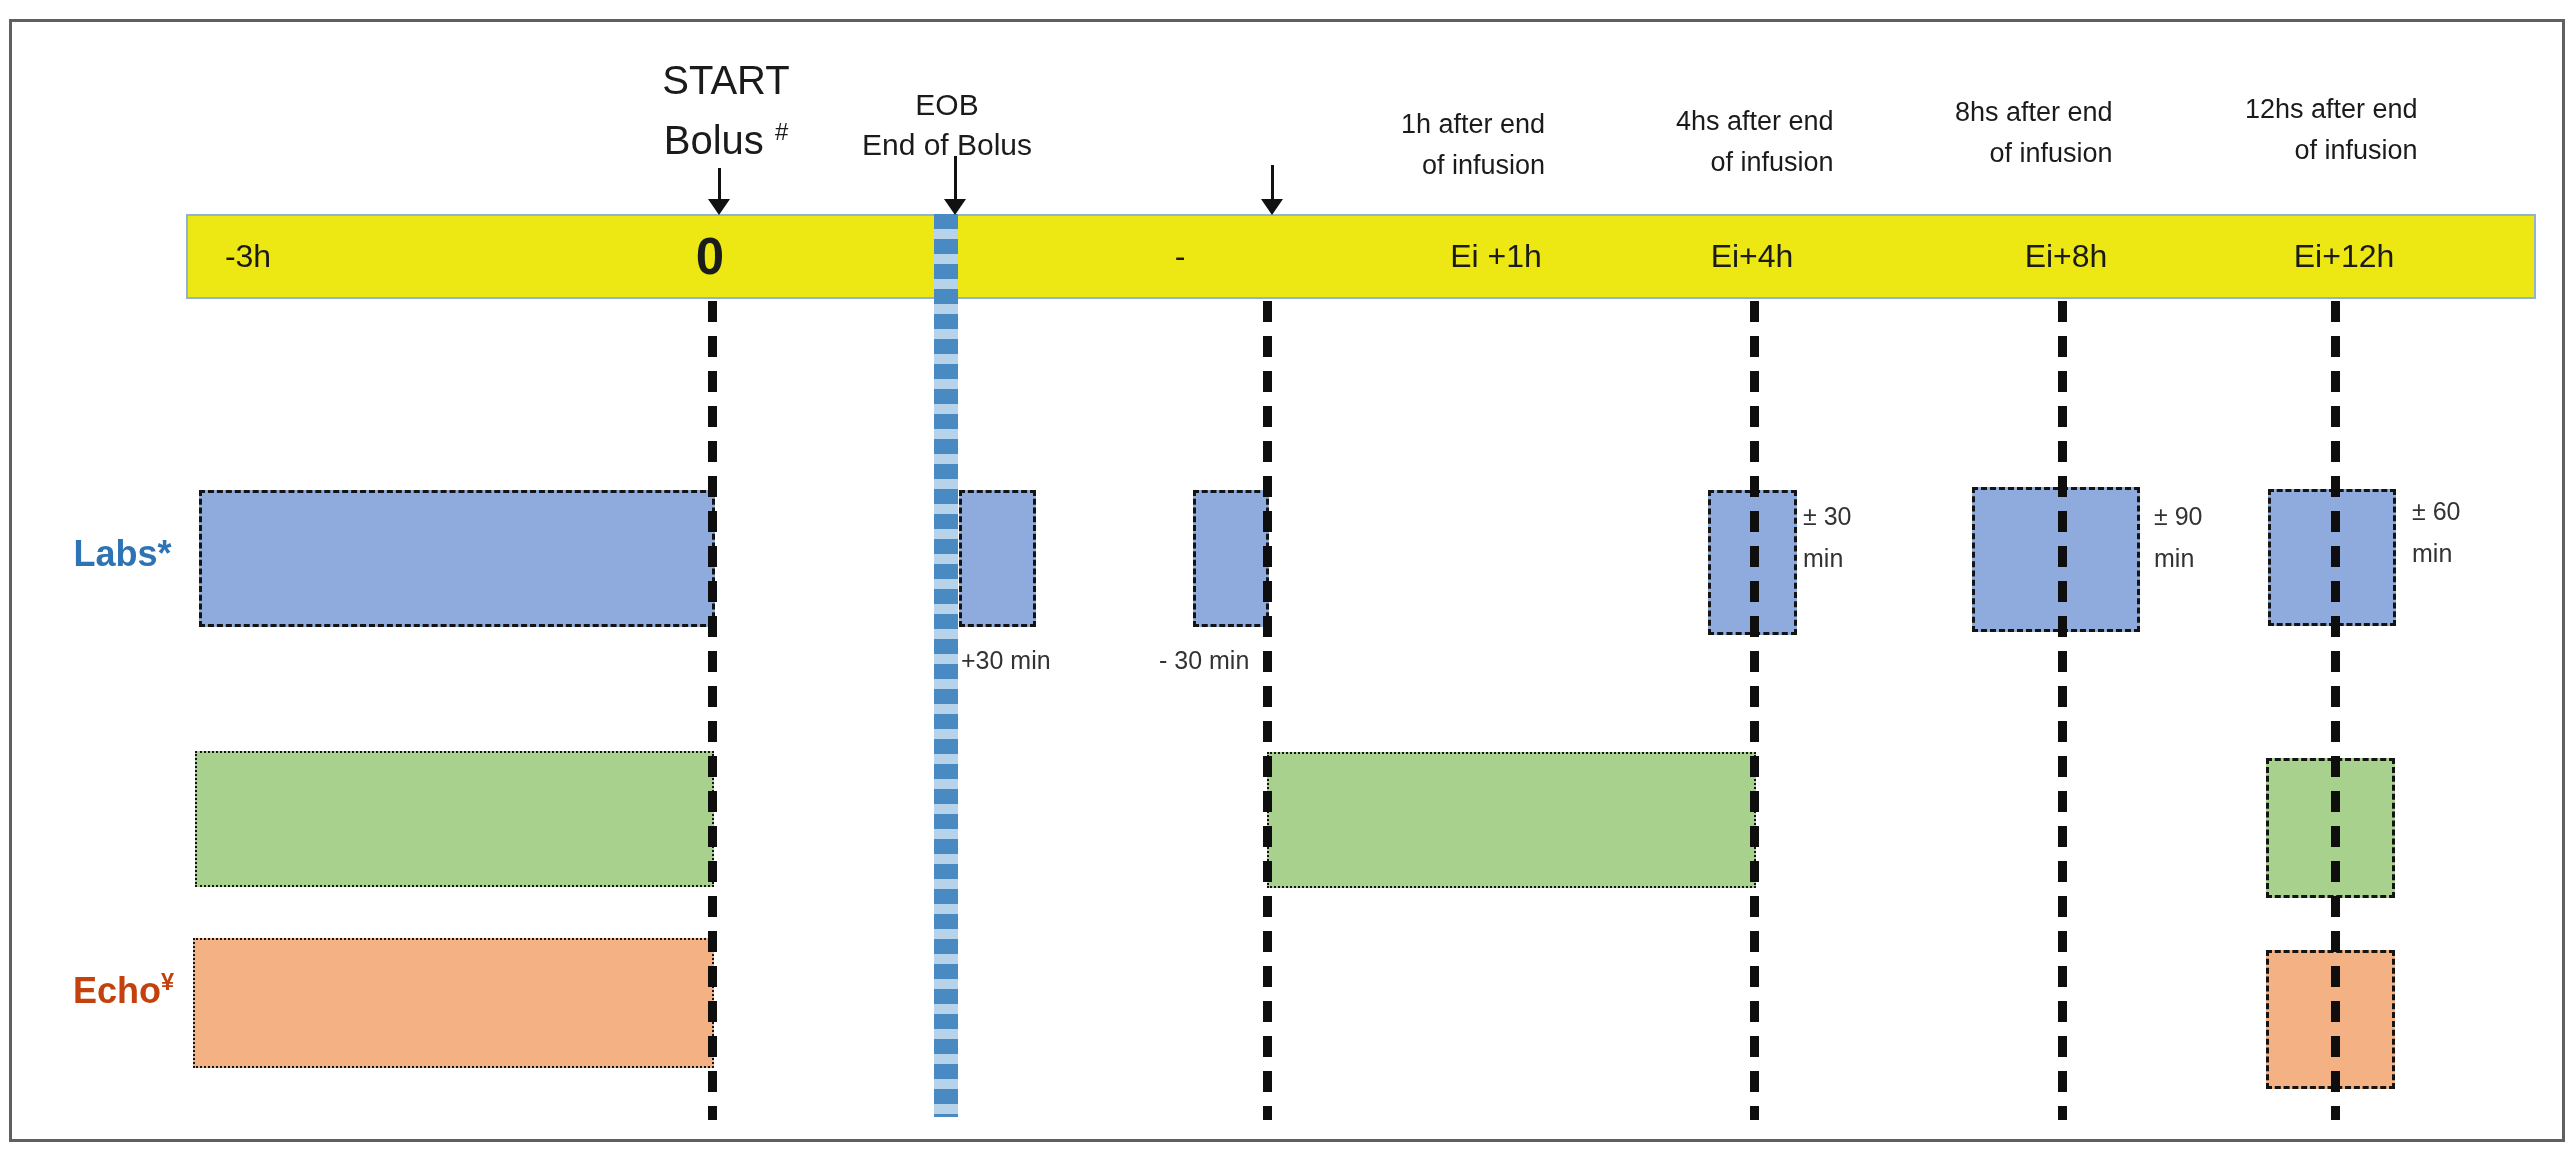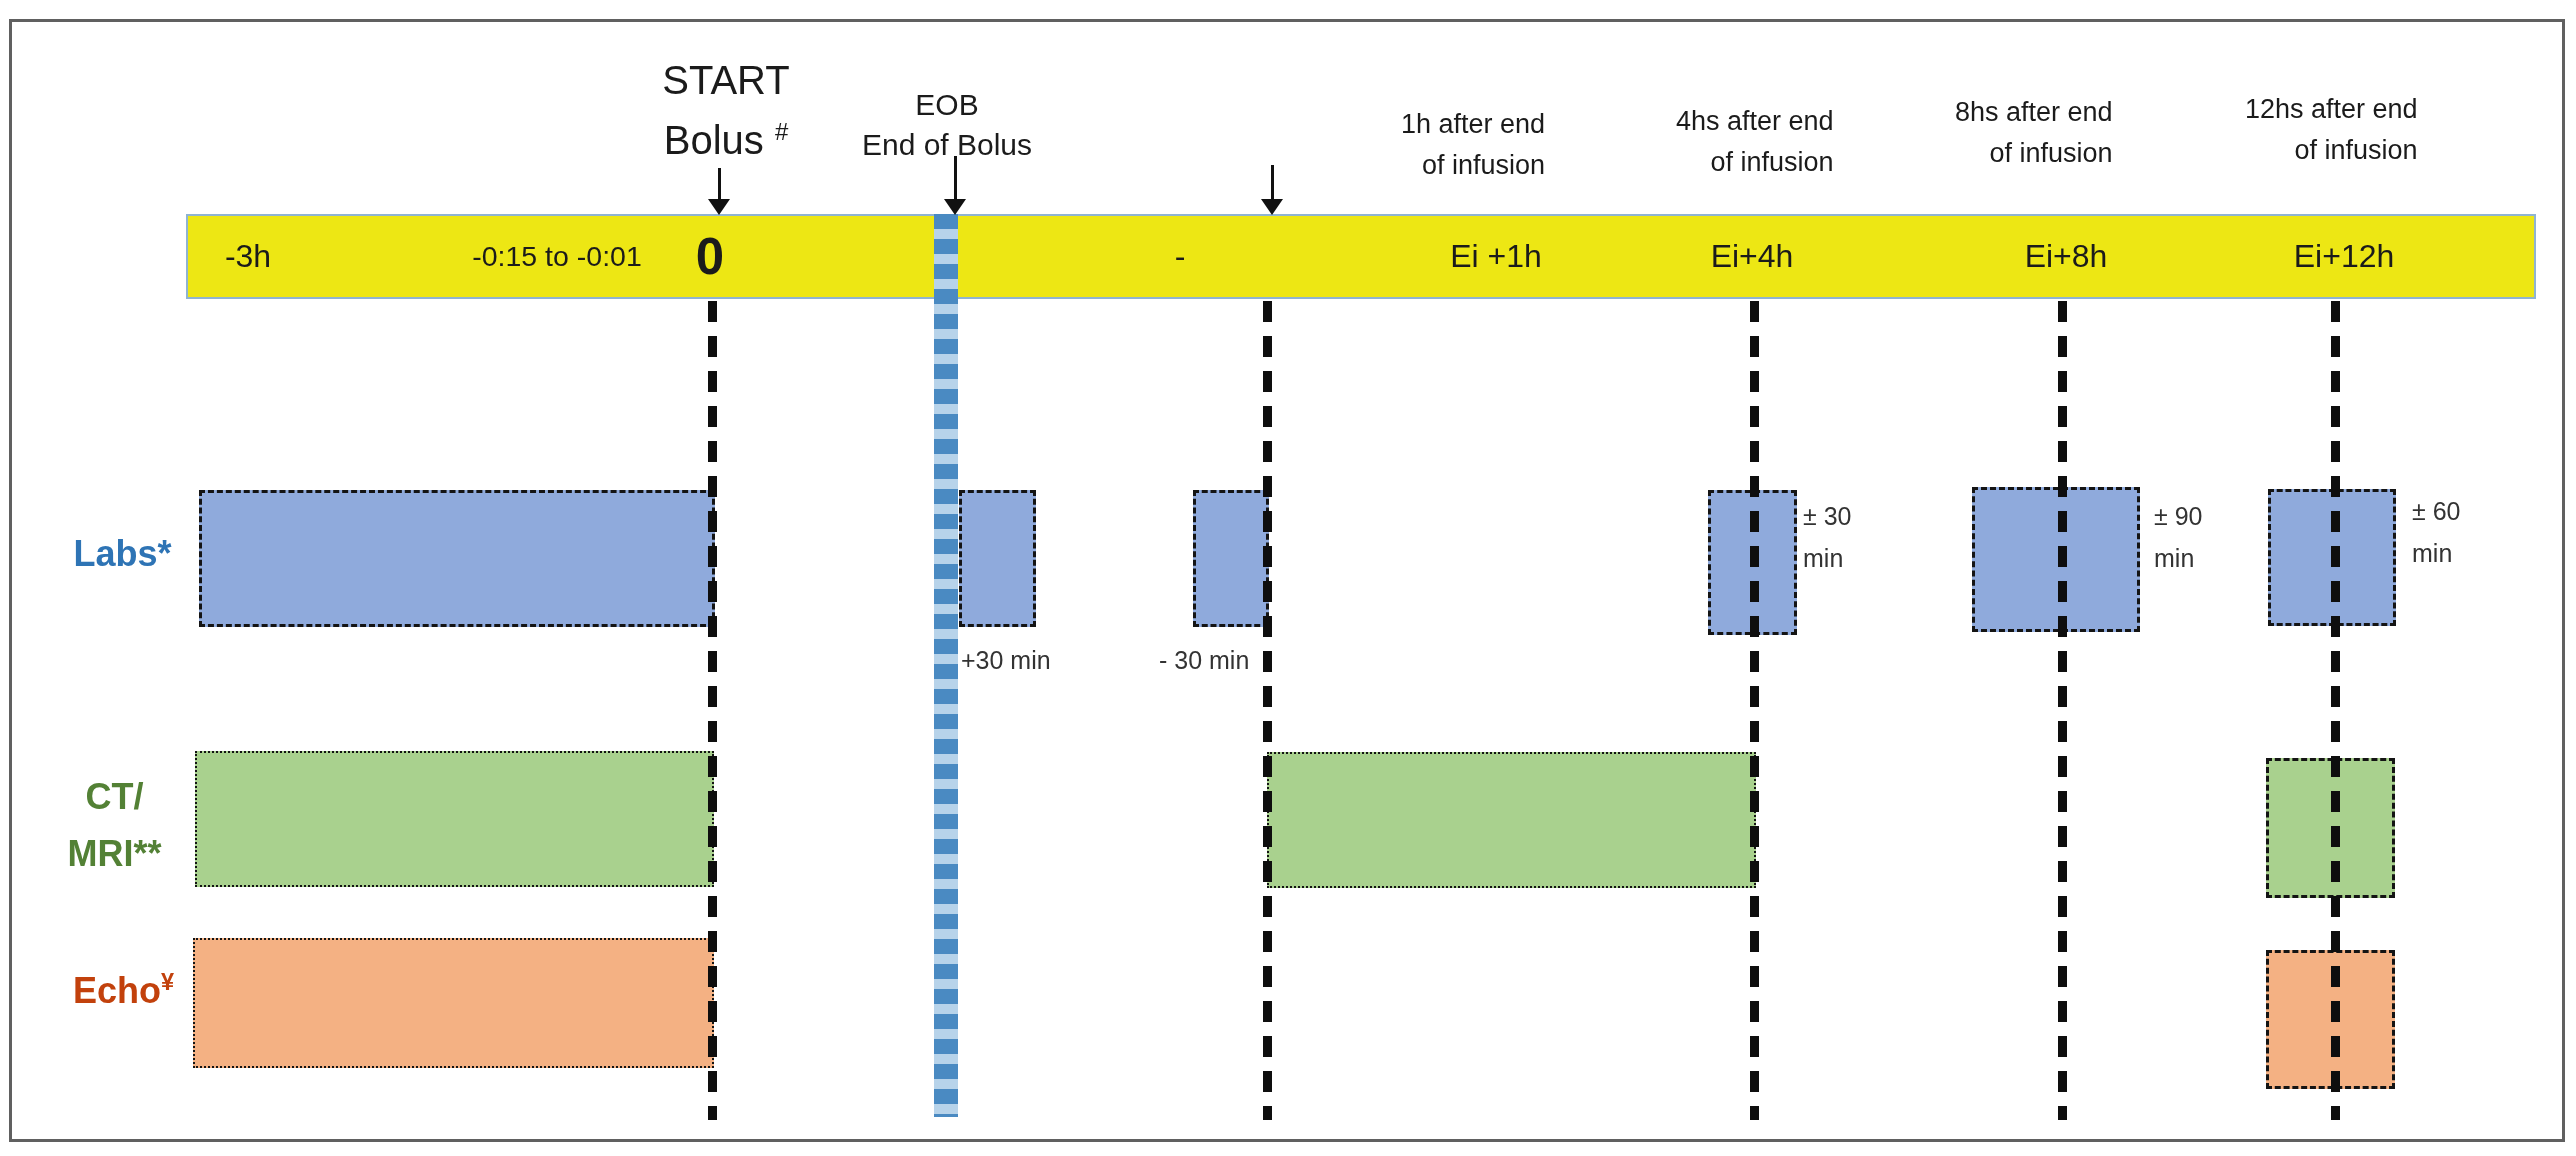--- a/index.html
+++ b/index.html
@@ -99,40 +99,35 @@
 
   <div class="abs arrow-shaft" style="left:718px;top:168px;height:32px;"></div>
   <div class="abs arrow-head" style="left:708px;top:199px;"></div>
   <div class="abs arrow-shaft" style="left:954px;top:156px;height:45px;"></div>
   <div class="abs arrow-head" style="left:944px;top:199px;"></div>
   <div class="abs arrow-shaft" style="left:1271px;top:165px;height:36px;"></div>
   <div class="abs arrow-head" style="left:1261px;top:199px;"></div>
 
   <div class="abs timeline-bar"></div>
   <div class="abs tl-label" style="left:248px;">-3h</div>
-  <div class="abs tl-label small" style="left:557px;">-0:15 to -0:01</div>
   <div class="abs tl-label zero" style="left:710px;">0</div>
   <div class="abs tl-label" style="left:1180px;">-</div>
   <div class="abs tl-label" style="left:1496px;">Ei +1h</div>
   <div class="abs tl-label" style="left:1752px;">Ei+4h</div>
   <div class="abs tl-label" style="left:2066px;">Ei+8h</div>
   <div class="abs tl-label" style="left:2344px;">Ei+12h</div>
 
   <div class="abs eob-bar"></div>
   <div class="abs vline" style="left:708px;"></div>
   <div class="abs vline" style="left:1263px;"></div>
   <div class="abs vline" style="left:1750px;"></div>
   <div class="abs vline" style="left:2058px;"></div>
   <div class="abs vline" style="left:2331px;"></div>
 
   <div class="abs row-label labs" style="left:56px;top:533px;width:133px;">Labs*</div>
-  <div class="abs row-label ct" style="left:37px;top:768px;width:155px;">
-    <div>CT/</div>
-    <div>MRI**</div>
-  </div>
   <div class="abs row-label echo" style="left:46px;top:969px;width:155px;">
     <span>Echo</span><sup>¥</sup>
   </div>
 
   <div class="abs box labs-box" style="left:199px;top:490px;width:516px;height:137px;"></div>
   <div class="abs box labs-box" style="left:959px;top:490px;width:77px;height:137px;"></div>
   <div class="abs box labs-box" style="left:1193px;top:490px;width:76px;height:137px;"></div>
   <div class="abs box labs-box" style="left:1708px;top:490px;width:89px;height:145px;"></div>
   <div class="abs box labs-box" style="left:1972px;top:487px;width:168px;height:145px;"></div>
   <div class="abs box labs-box" style="left:2268px;top:489px;width:128px;height:137px;"></div>

